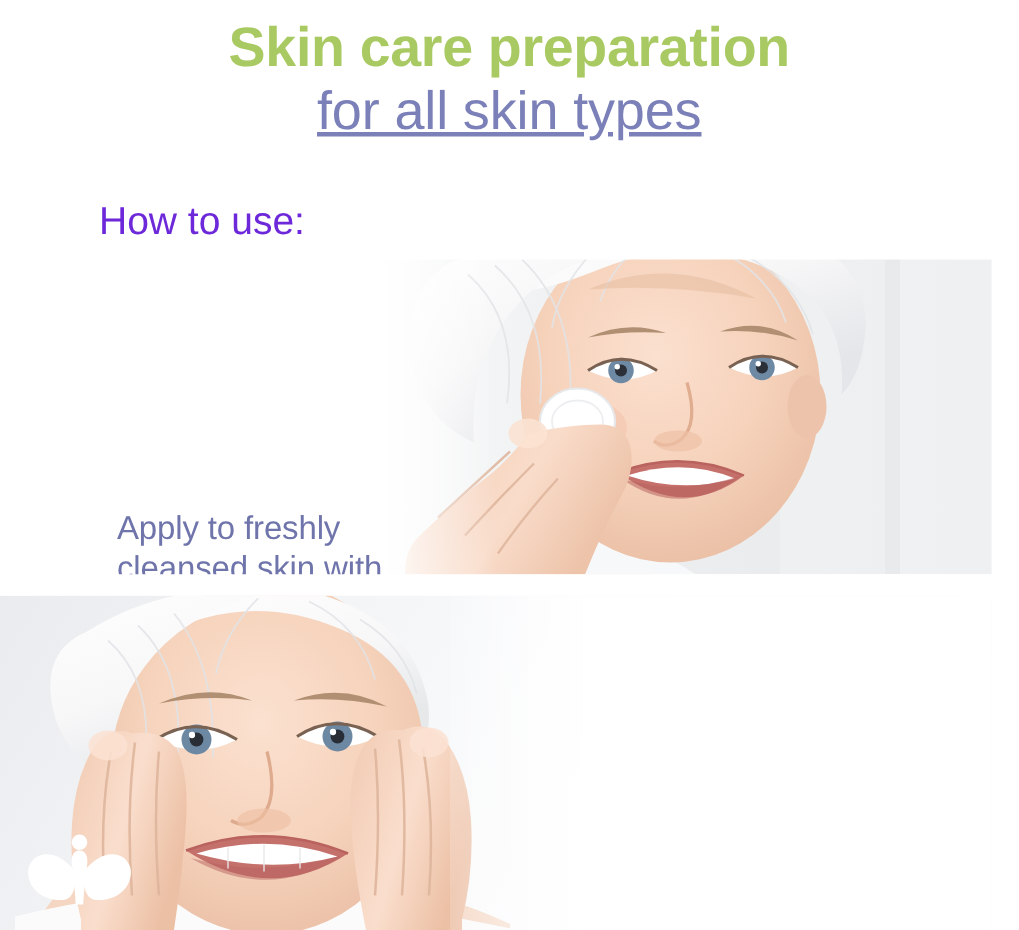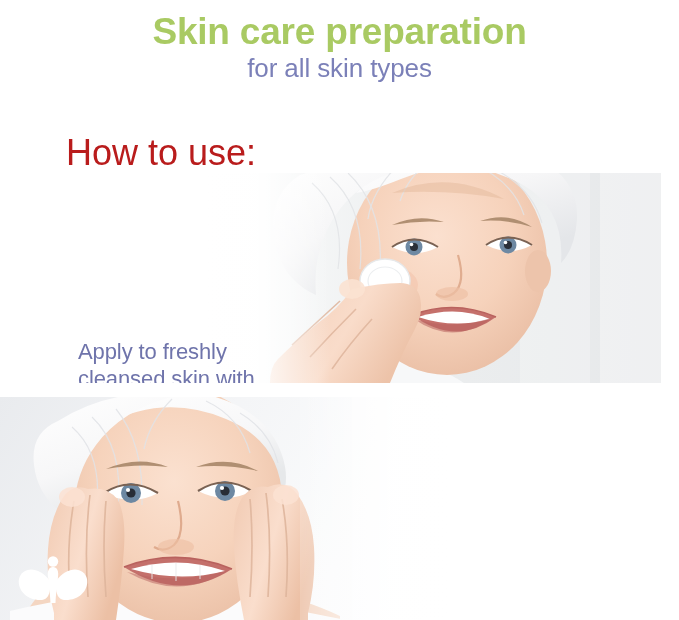--- a/index.html
+++ b/index.html
@@ -44,34 +44,35 @@
     letter-spacing: -0.2px;
     color: #a9ca63;
     white-space: nowrap;
   }
   .title-line2 {
     position: absolute;
     top: 40px;
     left: 0;
     width: 679px;
     text-align: center;
-    font-size: 26px;
+    font-size: 36px;
     font-weight: normal;
     letter-spacing: -0.1px;
     color: #7b80b8;
     white-space: nowrap;
+    text-decoration: underline;
   }
   .howto {
     position: absolute;
     top: 119px;
     left: 66px;
-    font-size: 36px;
+    font-size: 26px;
     font-weight: normal;
     letter-spacing: 0px;
-    color: #b91c1c;
+    color: #6d28d9;
     white-space: nowrap;
   }
 
   
   .band {
     position: absolute;
     left: 0;
     width: 661px;
     overflow: hidden;
   }

